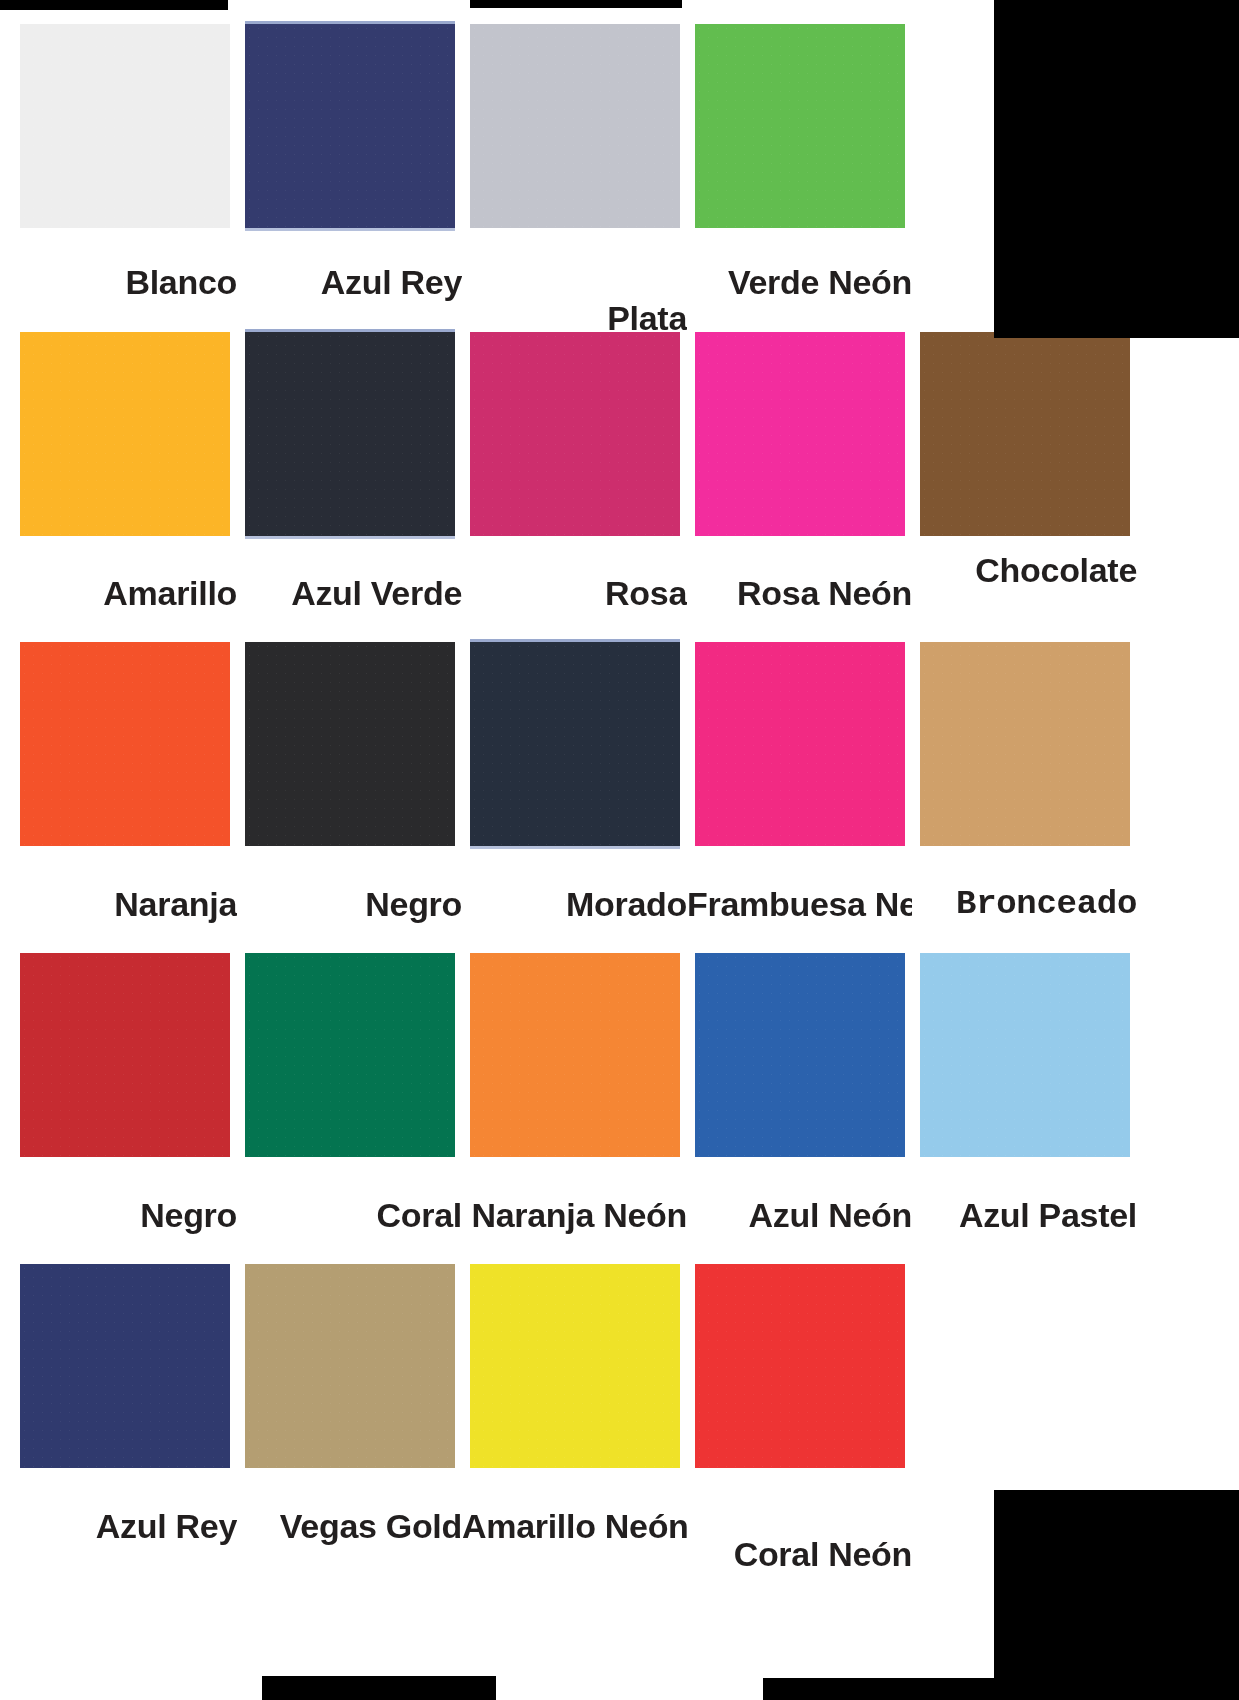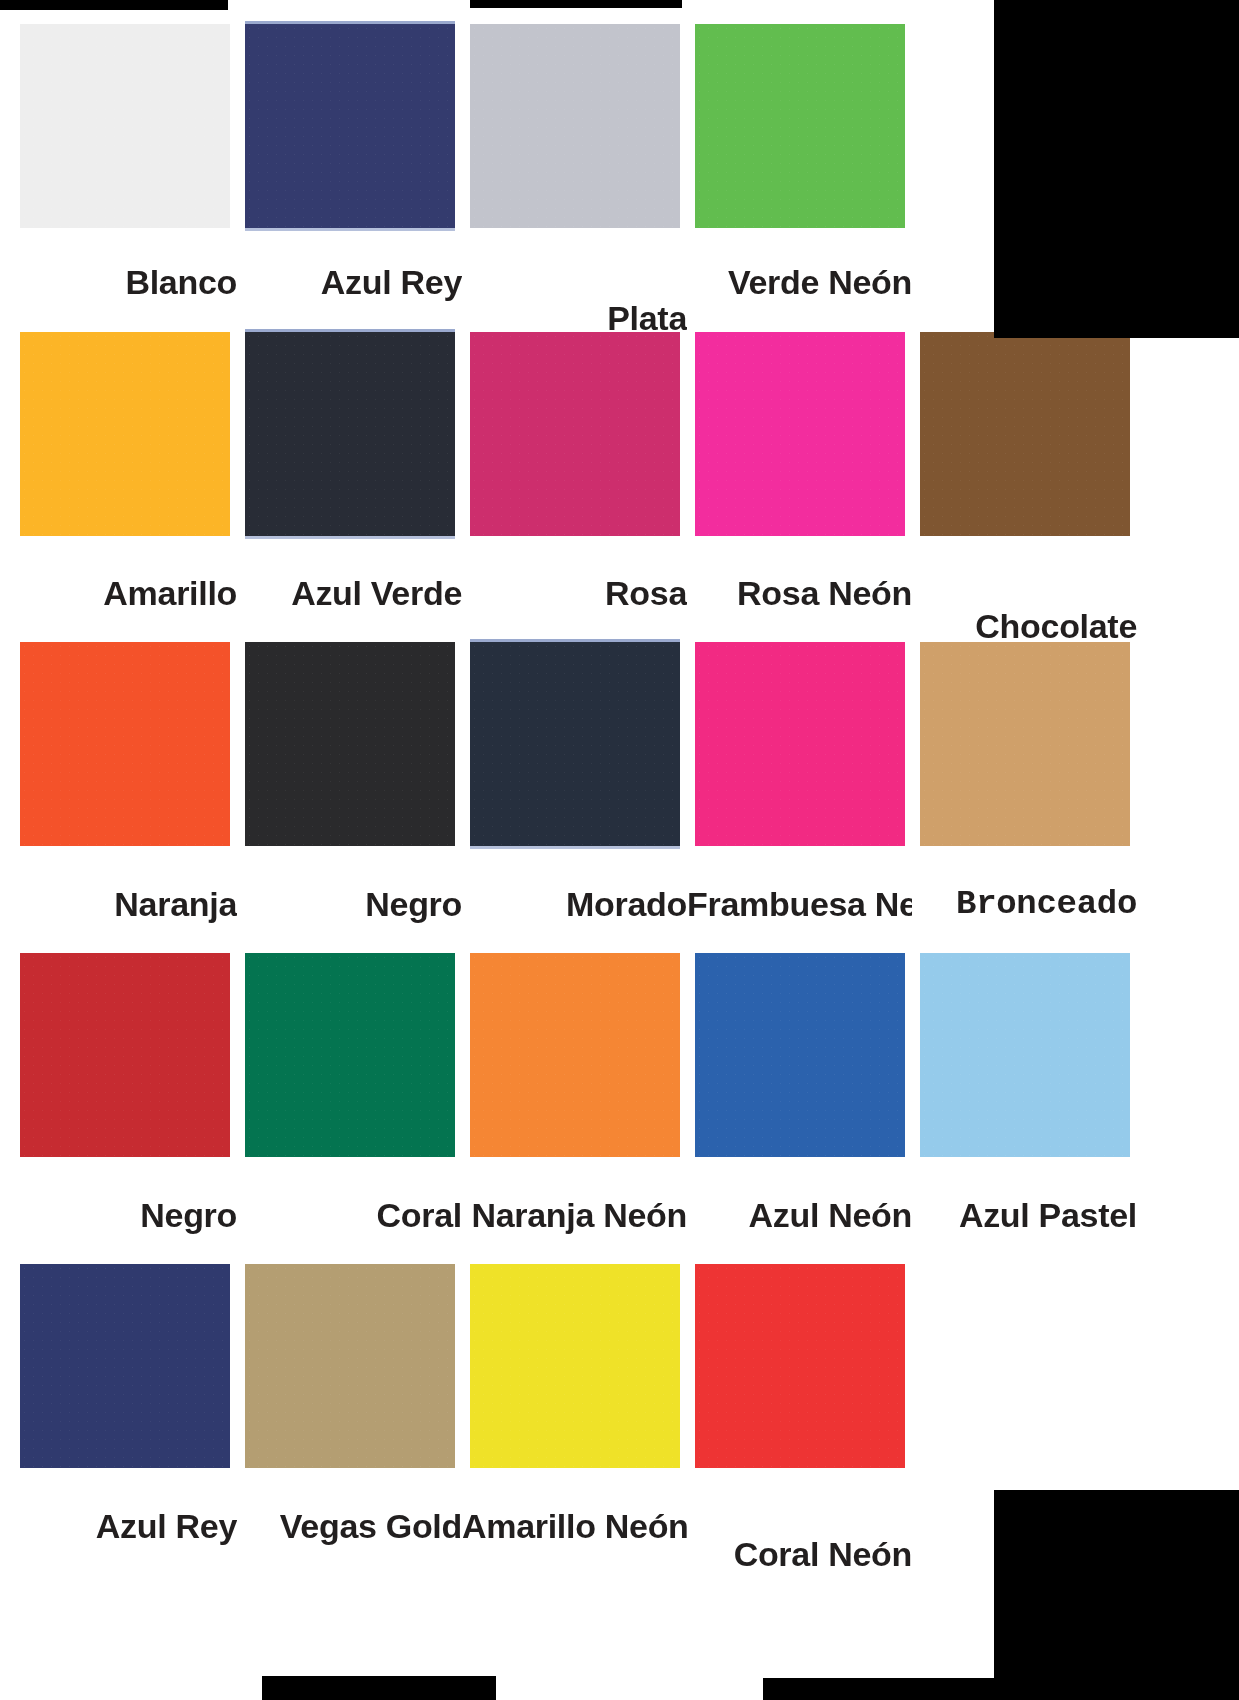--- a/index.html
+++ b/index.html
@@ -98,21 +98,21 @@
       <div class="swatch-chip" title="Rosa" style="background-color: rgb(205, 46, 109);"></div>
     </div>
     <div class="swatch-label" style="top: 573px; left: 462px;">Rosa</div>
     <div class="swatch-cell" style="left: 687px; top: 332px;">
       <div class="swatch-chip" title="Rosa Neón" style="background-color: rgb(243, 45, 158);"></div>
     </div>
     <div class="swatch-label" style="top: 573px; left: 687px;">Rosa Neón</div>
     <div class="swatch-cell" style="left: 912px; top: 332px;">
       <div class="swatch-chip" title="Chocolate" style="background-color: rgb(127, 86, 49);"></div>
     </div>
-    <div class="swatch-label" style="top: 606px; left: 912px;">Chocolate</div>
+    <div class="swatch-label" style="top: 550px; left: 912px;">Chocolate</div>
     <div class="swatch-cell" style="left: 12px; top: 642px;">
       <div class="swatch-chip" title="Naranja" style="background-color: rgb(244, 82, 42);"></div>
     </div>
     <div class="swatch-label" style="top: 884px; left: 12px;">Naranja</div>
     <div class="swatch-cell" style="left: 237px; top: 642px;">
       <div class="swatch-chip" title="Negro" style="background-color: rgb(42, 42, 44);"></div>
     </div>
     <div class="swatch-label" style="top: 884px; left: 237px;">Negro</div>
     <div class="swatch-cell" style="left: 462px; top: 642px;">
       <div class="swatch-chip has-edge" title="Morado" style="background-color: rgb(38, 47, 62);"></div>

